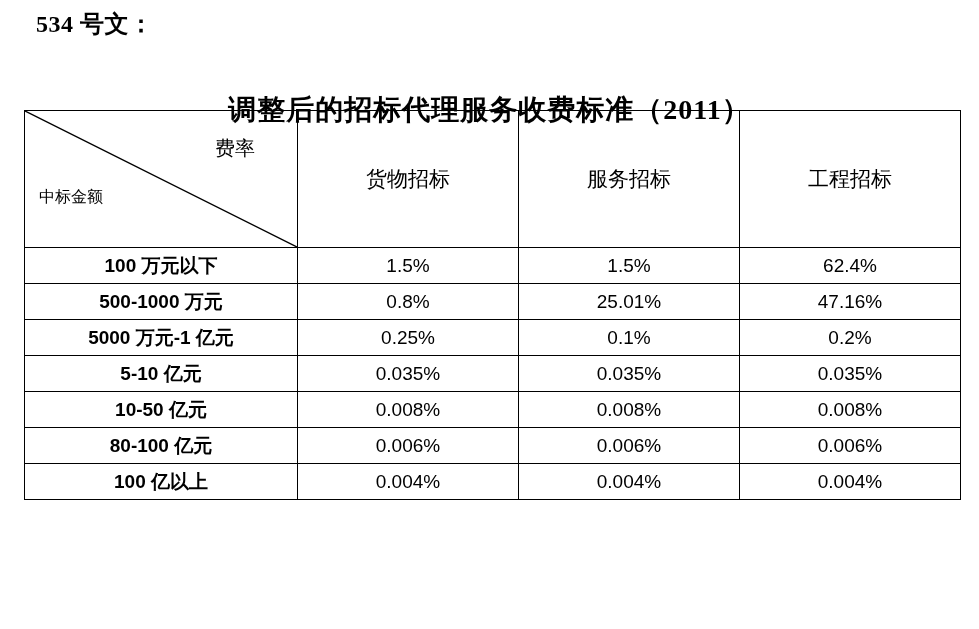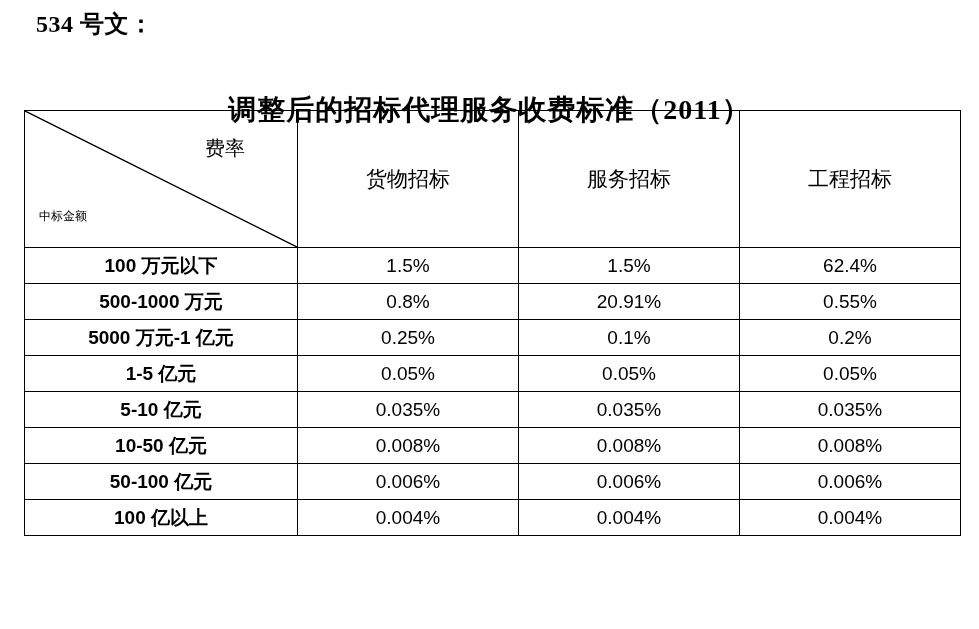--- a/index.html
+++ b/index.html
@@ -79,31 +79,31 @@
   .diag-svg {
     position: absolute;
     left: 0;
     top: 0;
     width: 100%;
     height: 100%;
     display: block;
   }
   .corner-top {
     position: absolute;
-    right: 52px;
+    right: 42px;
     top: 24px;
     font-size: 20px;
     font-family: "Liberation Serif", "DejaVu Serif", serif;
     font-weight: normal;
   }
   .corner-bottom {
     position: absolute;
     left: 14px;
-    bottom: 22px;
-    font-size: 12px;
+    bottom: 39px;
+    font-size: 16px;
     font-family: "Liberation Serif", "DejaVu Serif", serif;
     font-weight: normal;
   }
   .head-label {
     font-size: 21px;
     font-family: "Liberation Serif", "DejaVu Serif", serif;
   }
   .row-label {
     font-size: 19px;
     font-family: "Liberation Sans", "DejaVu Sans", sans-serif;
@@ -145,49 +145,43 @@
 
         <tr>
           <td class="col-label"><span class="row-label">100 万元以下</span></td>
           <td class="col-data">1.5%</td>
           <td class="col-data">1.5%</td>
           <td class="col-data">62.4%</td>
         </tr>
         <tr>
           <td class="col-label"><span class="row-label">500-1000 万元</span></td>
           <td class="col-data">0.8%</td>
-          <td class="col-data">20.91%</td>
-          <td class="col-data">0.55%</td>
+          <td class="col-data">25.01%</td>
+          <td class="col-data">47.16%</td>
         </tr>
         <tr>
           <td class="col-label"><span class="row-label">5000 万元-1 亿元</span></td>
           <td class="col-data">0.25%</td>
           <td class="col-data">0.1%</td>
           <td class="col-data">0.2%</td>
-        </tr>
-        <tr>
-          <td class="col-label"><span class="row-label">1-5 亿元</span></td>
-          <td class="col-data">0.05%</td>
-          <td class="col-data">0.05%</td>
-          <td class="col-data">0.05%</td>
         </tr>
         <tr>
           <td class="col-label"><span class="row-label">5-10 亿元</span></td>
           <td class="col-data">0.035%</td>
           <td class="col-data">0.035%</td>
           <td class="col-data">0.035%</td>
         </tr>
         <tr>
           <td class="col-label"><span class="row-label">10-50 亿元</span></td>
           <td class="col-data">0.008%</td>
           <td class="col-data">0.008%</td>
           <td class="col-data">0.008%</td>
         </tr>
         <tr>
-          <td class="col-label"><span class="row-label">50-100 亿元</span></td>
+          <td class="col-label"><span class="row-label">80-100 亿元</span></td>
           <td class="col-data">0.006%</td>
           <td class="col-data">0.006%</td>
           <td class="col-data">0.006%</td>
         </tr>
         <tr>
           <td class="col-label"><span class="row-label">100 亿以上</span></td>
           <td class="col-data">0.004%</td>
           <td class="col-data">0.004%</td>
           <td class="col-data">0.004%</td>
         </tr>

